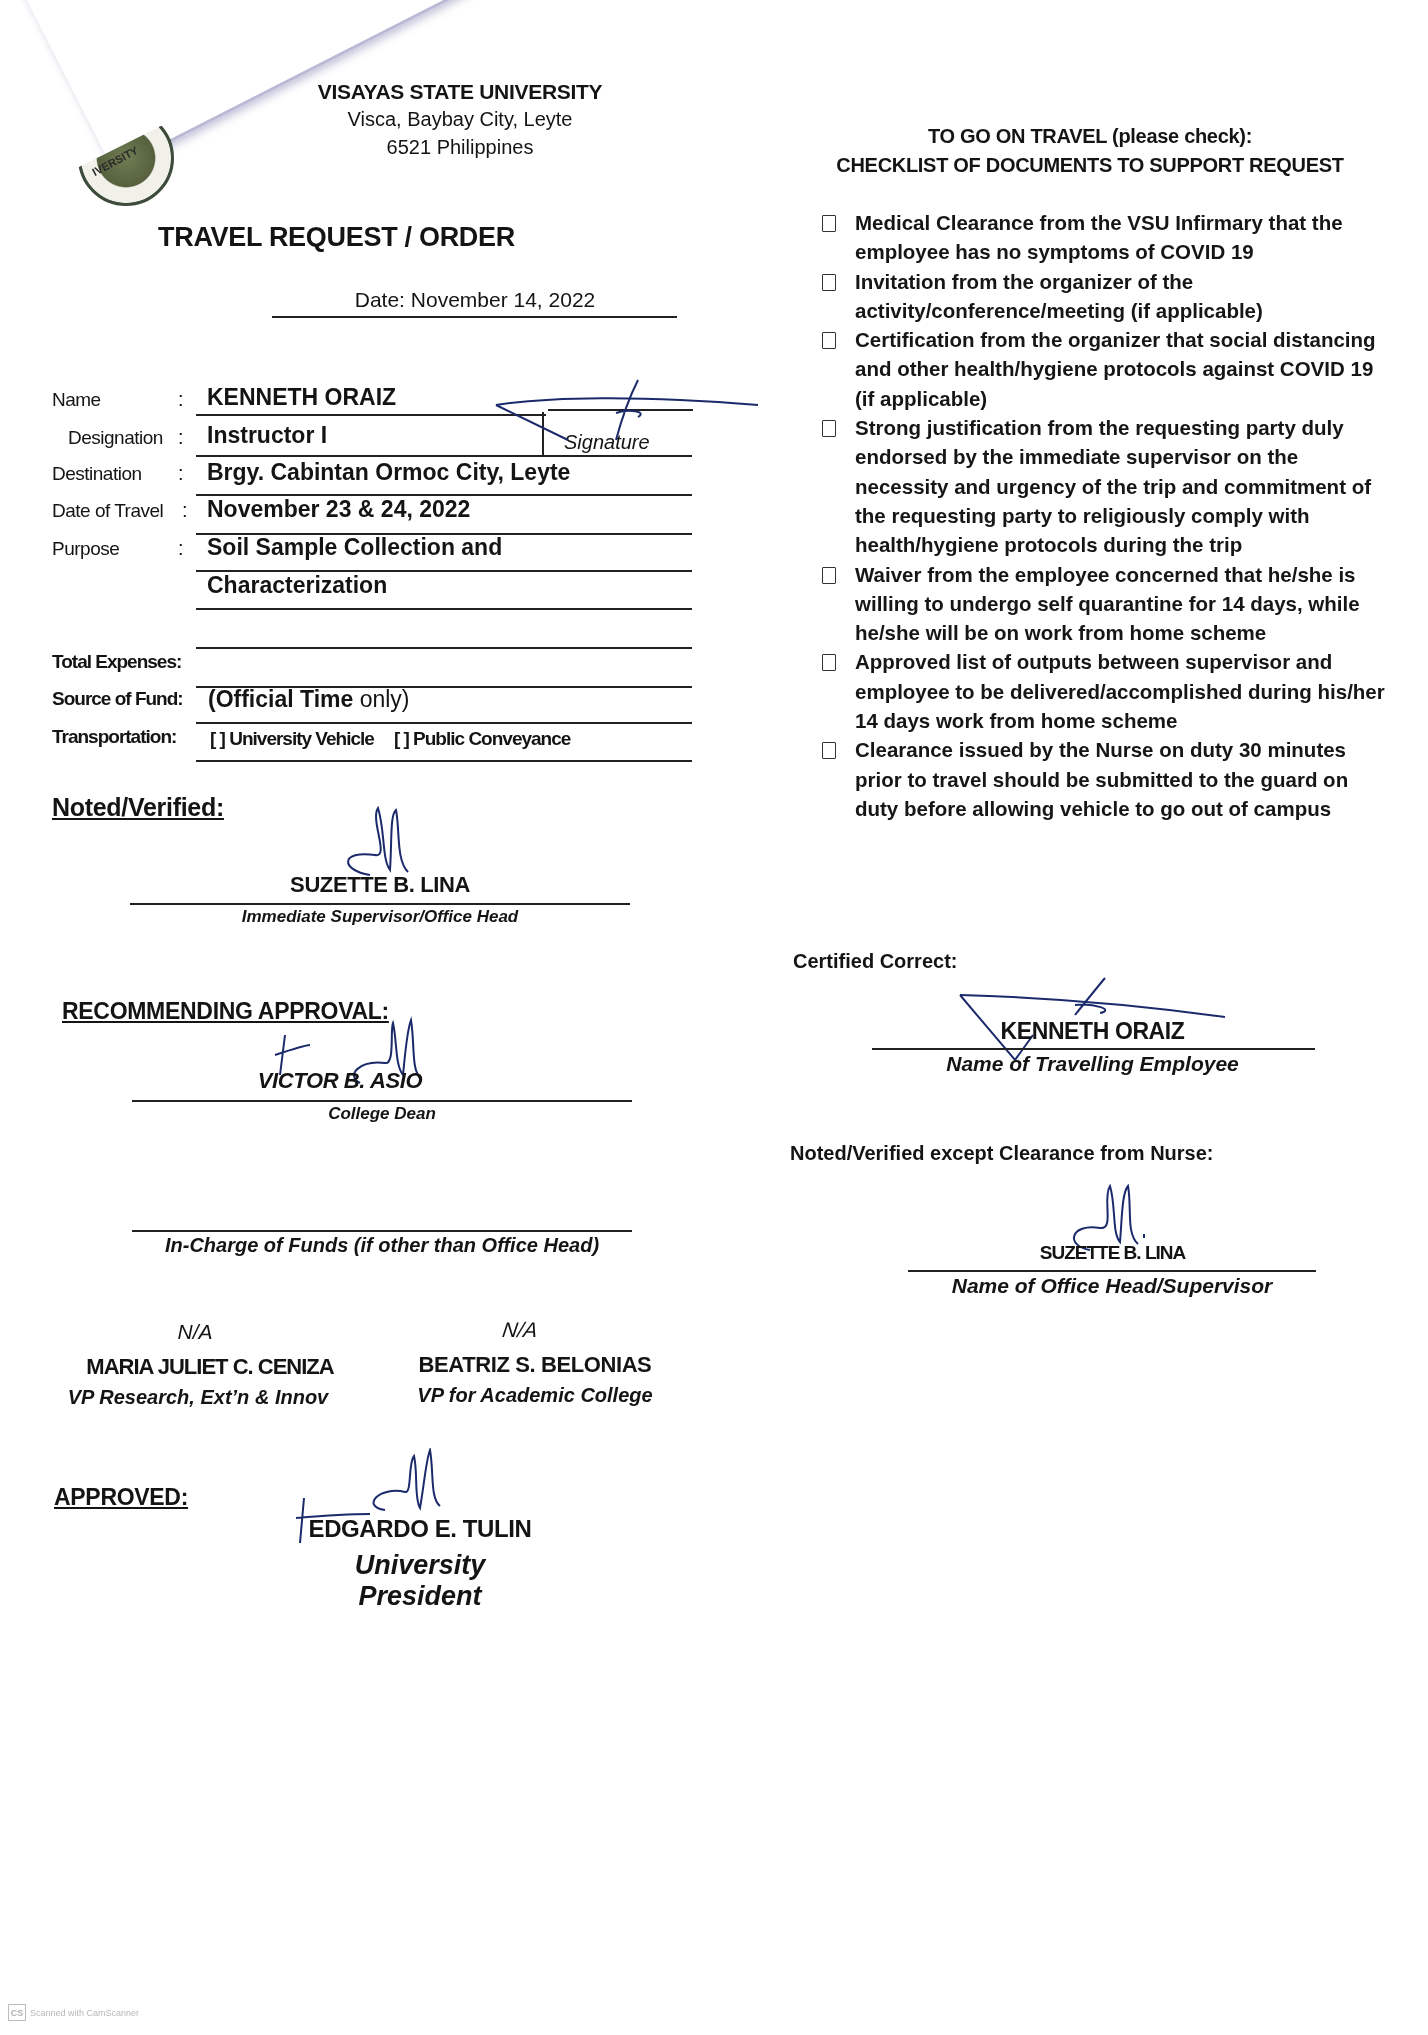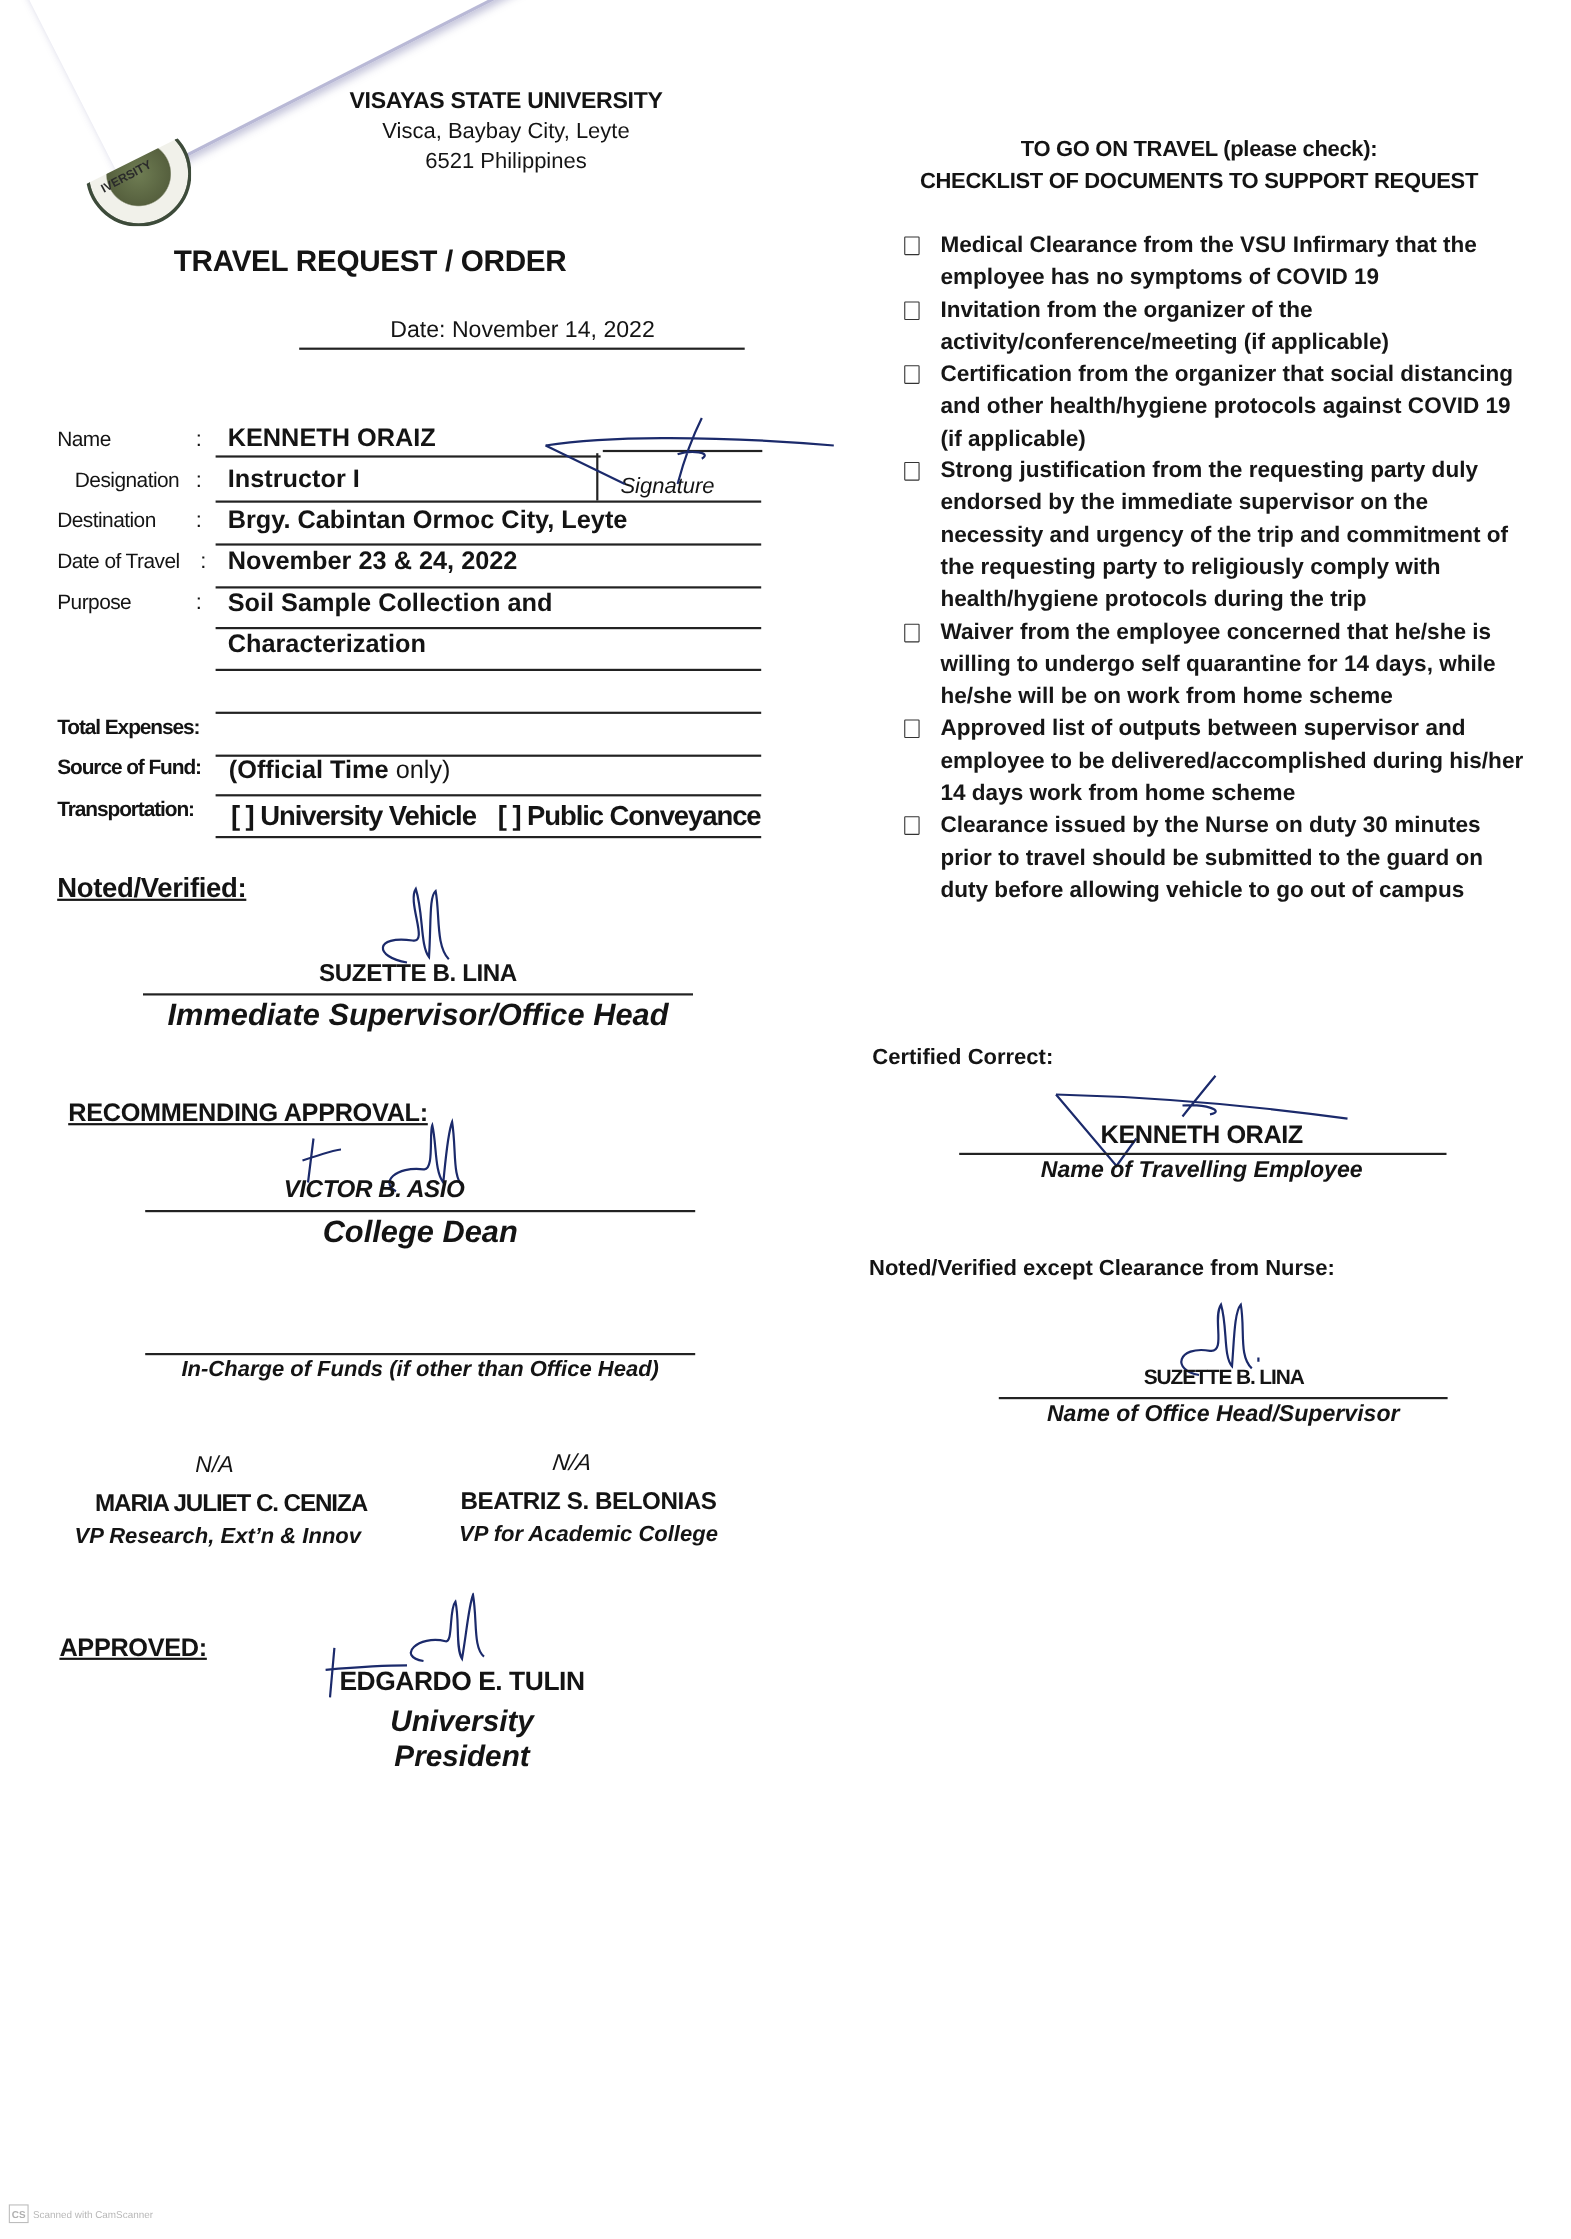--- a/index.html
+++ b/index.html
@@ -36,21 +36,21 @@
   .date-row { left:275px; top:288px; width:400px; font-size:21px; text-align:center; }
   .date-line { left:272px; top:316px; width:405px; height:2px; background:#222; }
 
   .field-label { font-size:19px; letter-spacing:-0.5px; }
   .field-colon { font-size:20px; }
   .field-value { font-size:23px; font-weight:bold; }
   .rule { height:2px; background:#222; }
 
   .section-label { font-size:25px; font-weight:bold; letter-spacing:-0.3px;text-decoration:underline; }
   .sig-name { font-size:22px; font-weight:bold; letter-spacing:-0.4px; }
-  .sig-title { font-size:28px; font-weight:bold; font-style:italic; }
+  .sig-title { font-size:17px; font-weight:bold; font-style:italic; }
 
   .check-title { left:820px; top:122px; width:540px; font-size:20px; font-weight:bold; text-align:center; line-height:29px; letter-spacing:-0.3px; }
   .check-list { left:818px; top:208px; width:570px; }
   .check-item { display:flex; align-items:flex-start; font-size:20.5px; font-weight:bold; line-height:29.3px; color:#161616; }
   .check-box { width:12px; height:15px; border:1.6px solid #333; margin:7px 19px 0 4px; flex:none; border-radius:1px; }
   .check-text { flex:1; }
 
   .sig-scribble { position:absolute; pointer-events:none; }
   .watermark { left:8px; top:2004px; font-size:9px; color:#b8b8b8; display:flex; align-items:center; gap:4px; }
   .cs-icon { width:16px; height:15px; border:1.5px solid #bdbdbd; color:#b0b0b0; font-size:9px; font-weight:bold; display:flex; align-items:center; justify-content:center; }
@@ -109,21 +109,21 @@
 <div class="abs" style="left:200px; top:648px; width:480px; height:26px;"></div>
 <div class="abs rule" style="left:196px; top:686px; width:496px;"></div>
 
 <div class="abs field-label" style="left:52px; top:688px; font-weight:bold; letter-spacing:-1px;">Source of Fund:</div>
 <div class="abs" style="left:208px; top:686px; font-size:23px;">
   <span class="b">(Official Time</span><span> only)</span>
 </div>
 <div class="abs rule" style="left:196px; top:722px; width:496px;"></div>
 
 <div class="abs field-label" style="left:52px; top:726px; font-weight:bold; letter-spacing:-1px;">Transportation:</div>
-<div class="abs" style="left:210px; top:728px; font-size:25px; font-weight:bold; letter-spacing:-1px; display:flex; gap:20px;">
+<div class="abs" style="left:210px; top:728px; font-size:19px; font-weight:bold; letter-spacing:-1px; display:flex; gap:20px;">
   <span>
     <span>[  ]</span>
     <span>University Vehicle</span>
   </span>
   <span>
     <span>[  ]</span>
     <span>Public Conveyance</span>
   </span>
 </div>
 <div class="abs rule" style="left:196px; top:760px; width:496px;"></div>

